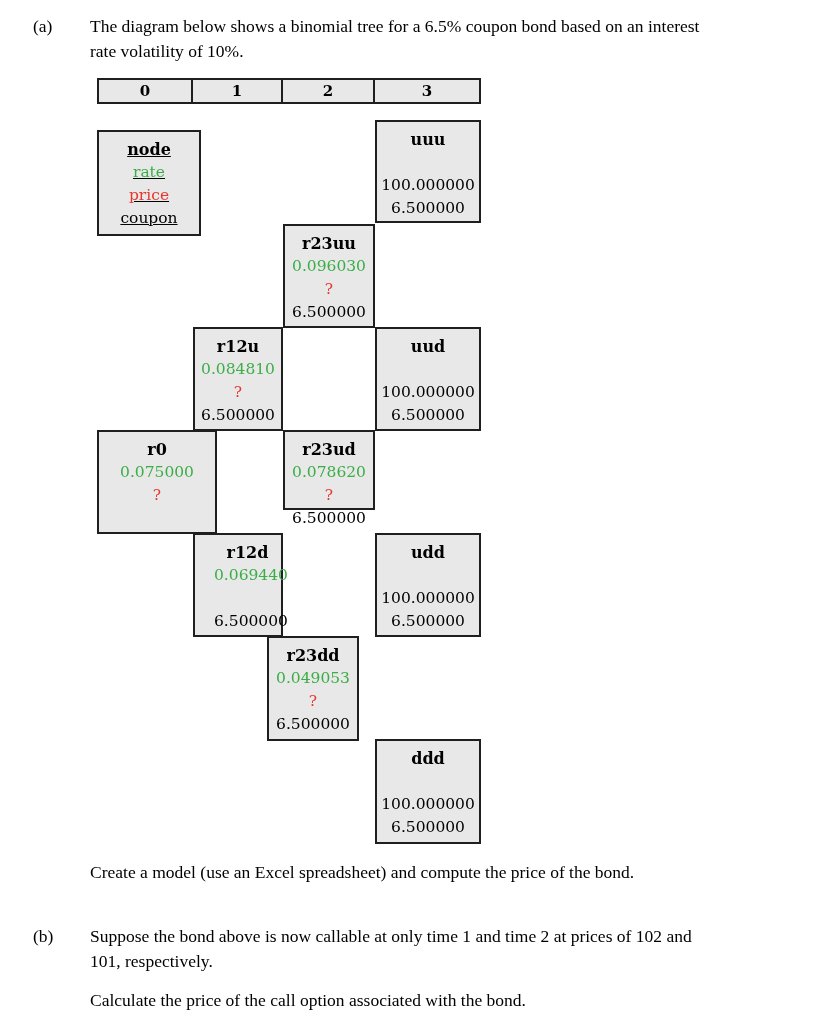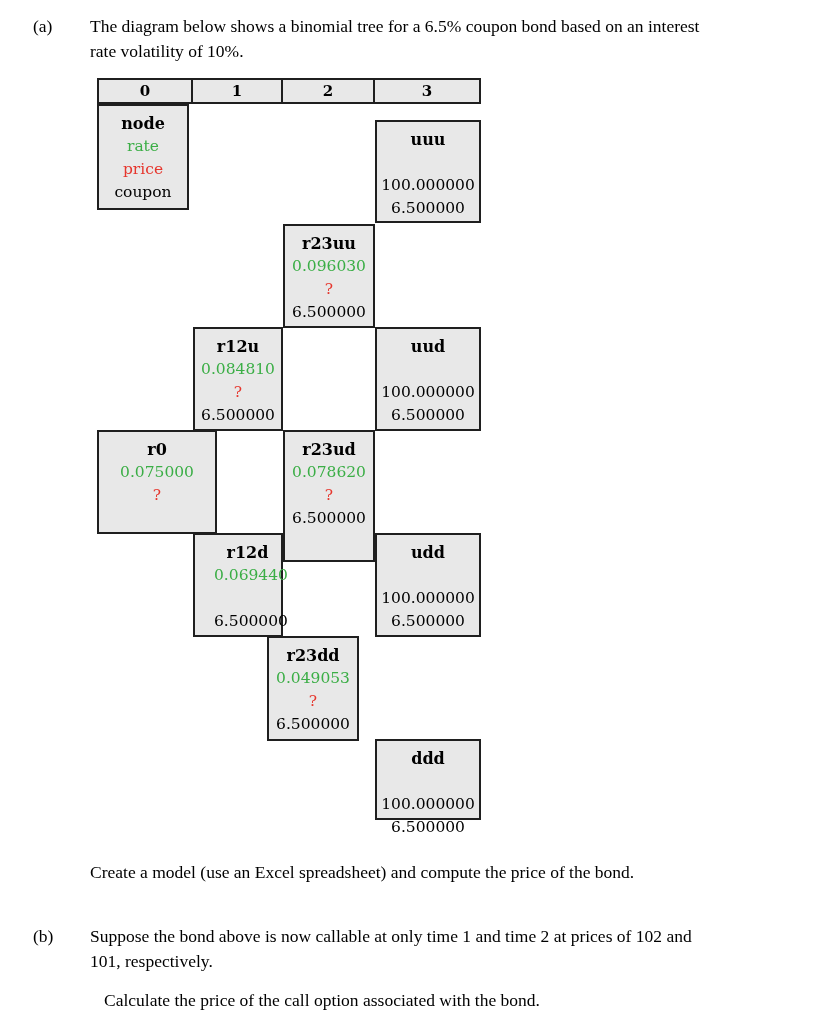--- a/index.html
+++ b/index.html
@@ -42,21 +42,21 @@
   <div class="para" style="left:90px;top:14px;width:662px;">The diagram below shows a binomial tree for a 6.5% coupon bond based on an interest
 rate volatility of 10%.</div>
 
   <div class="tree">
 
     <div class="hcell" style="left:0px;width:96px;">0</div>
     <div class="hcell" style="left:94px;width:92px;">1</div>
     <div class="hcell" style="left:184px;width:94px;">2</div>
     <div class="hcell" style="left:276px;width:108px;">3</div>
 
-    <div class="node-box" style="left:0px;top:26px;width:92px;height:106px;">
+    <div class="node-box" style="left:0px;top:52px;width:104px;height:106px;text-decoration:underline;">
       <div class="nline title">node</div>
       <div class="nline rate">rate</div>
       <div class="nline price">price</div>
       <div class="nline">coupon</div>
     </div>
 
     <div class="node-box" style="left:278px;top:42px;width:106px;height:103px;">
       <div class="nline title">uuu</div>
       <div class="nline rate"></div>
       <div class="nline price plain">100.000000</div>
@@ -84,21 +84,21 @@
       <div class="nline">6.500000</div>
     </div>
 
     <div class="node-box" style="left:0px;top:352px;width:120px;height:104px;">
       <div class="nline title">r0</div>
       <div class="nline rate">0.075000</div>
       <div class="nline price">?</div>
       <div class="nline"></div>
     </div>
 
-    <div class="node-box" style="left:186px;top:352px;width:92px;height:132px;">
+    <div class="node-box" style="left:186px;top:352px;width:92px;height:80px;">
       <div class="nline title">r23ud</div>
       <div class="nline rate">0.078620</div>
       <div class="nline price">?</div>
       <div class="nline">6.500000</div>
     </div>
 
     <div class="node-box" style="left:96px;top:455px;width:90px;height:104px;padding-left:19px;">
       <div class="nline title">r12d</div>
       <div class="nline rate">0.069440</div>
       <div class="nline price"></div>
@@ -112,30 +112,30 @@
       <div class="nline">6.500000</div>
     </div>
 
     <div class="node-box" style="left:170px;top:558px;width:92px;height:105px;">
       <div class="nline title">r23dd</div>
       <div class="nline rate">0.049053</div>
       <div class="nline price">?</div>
       <div class="nline">6.500000</div>
     </div>
 
-    <div class="node-box" style="left:278px;top:661px;width:106px;height:81px;">
+    <div class="node-box" style="left:278px;top:661px;width:106px;height:105px;">
       <div class="nline title">ddd</div>
       <div class="nline rate"></div>
       <div class="nline price plain">100.000000</div>
       <div class="nline">6.500000</div>
     </div>
 
   </div>
 
   <div class="para" style="left:90px;top:860px;width:680px;">Create a model (use an Excel spreadsheet) and compute the price of the bond.</div>
 
   <span class="item-label" style="left:33px;top:924px;">(b)</span>
   <div class="para" style="left:90px;top:924px;width:665px;">Suppose the bond above is now callable at only time 1 and time 2 at prices of 102 and
 101, respectively.</div>
 
-  <div class="para" style="left:90px;top:988px;width:680px;margin-left:14px;">Calculate the price of the call option associated with the bond.</div>
+  <div class="para" style="left:90px;top:988px;width:680px;">Calculate the price of the call option associated with the bond.</div>
 
 </div>
 
 </body></html>

